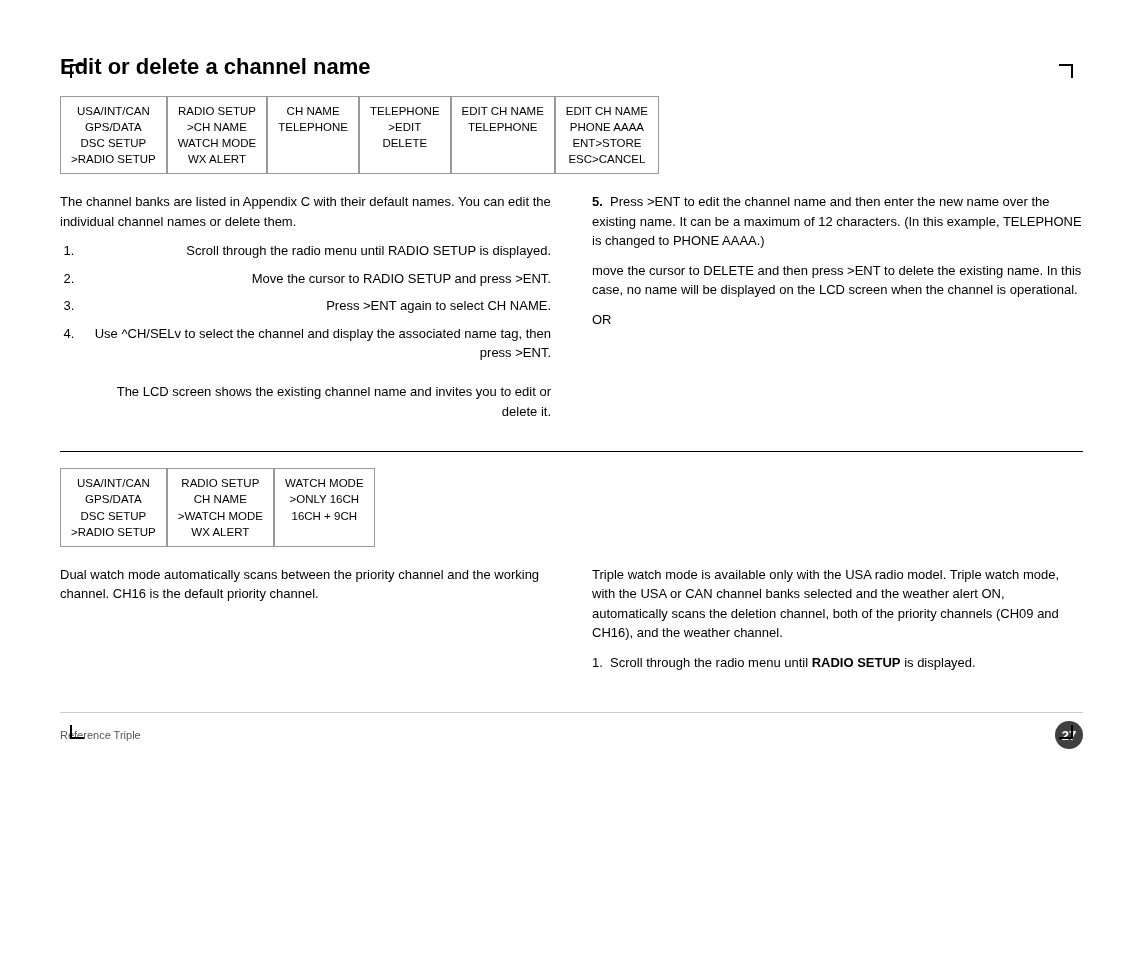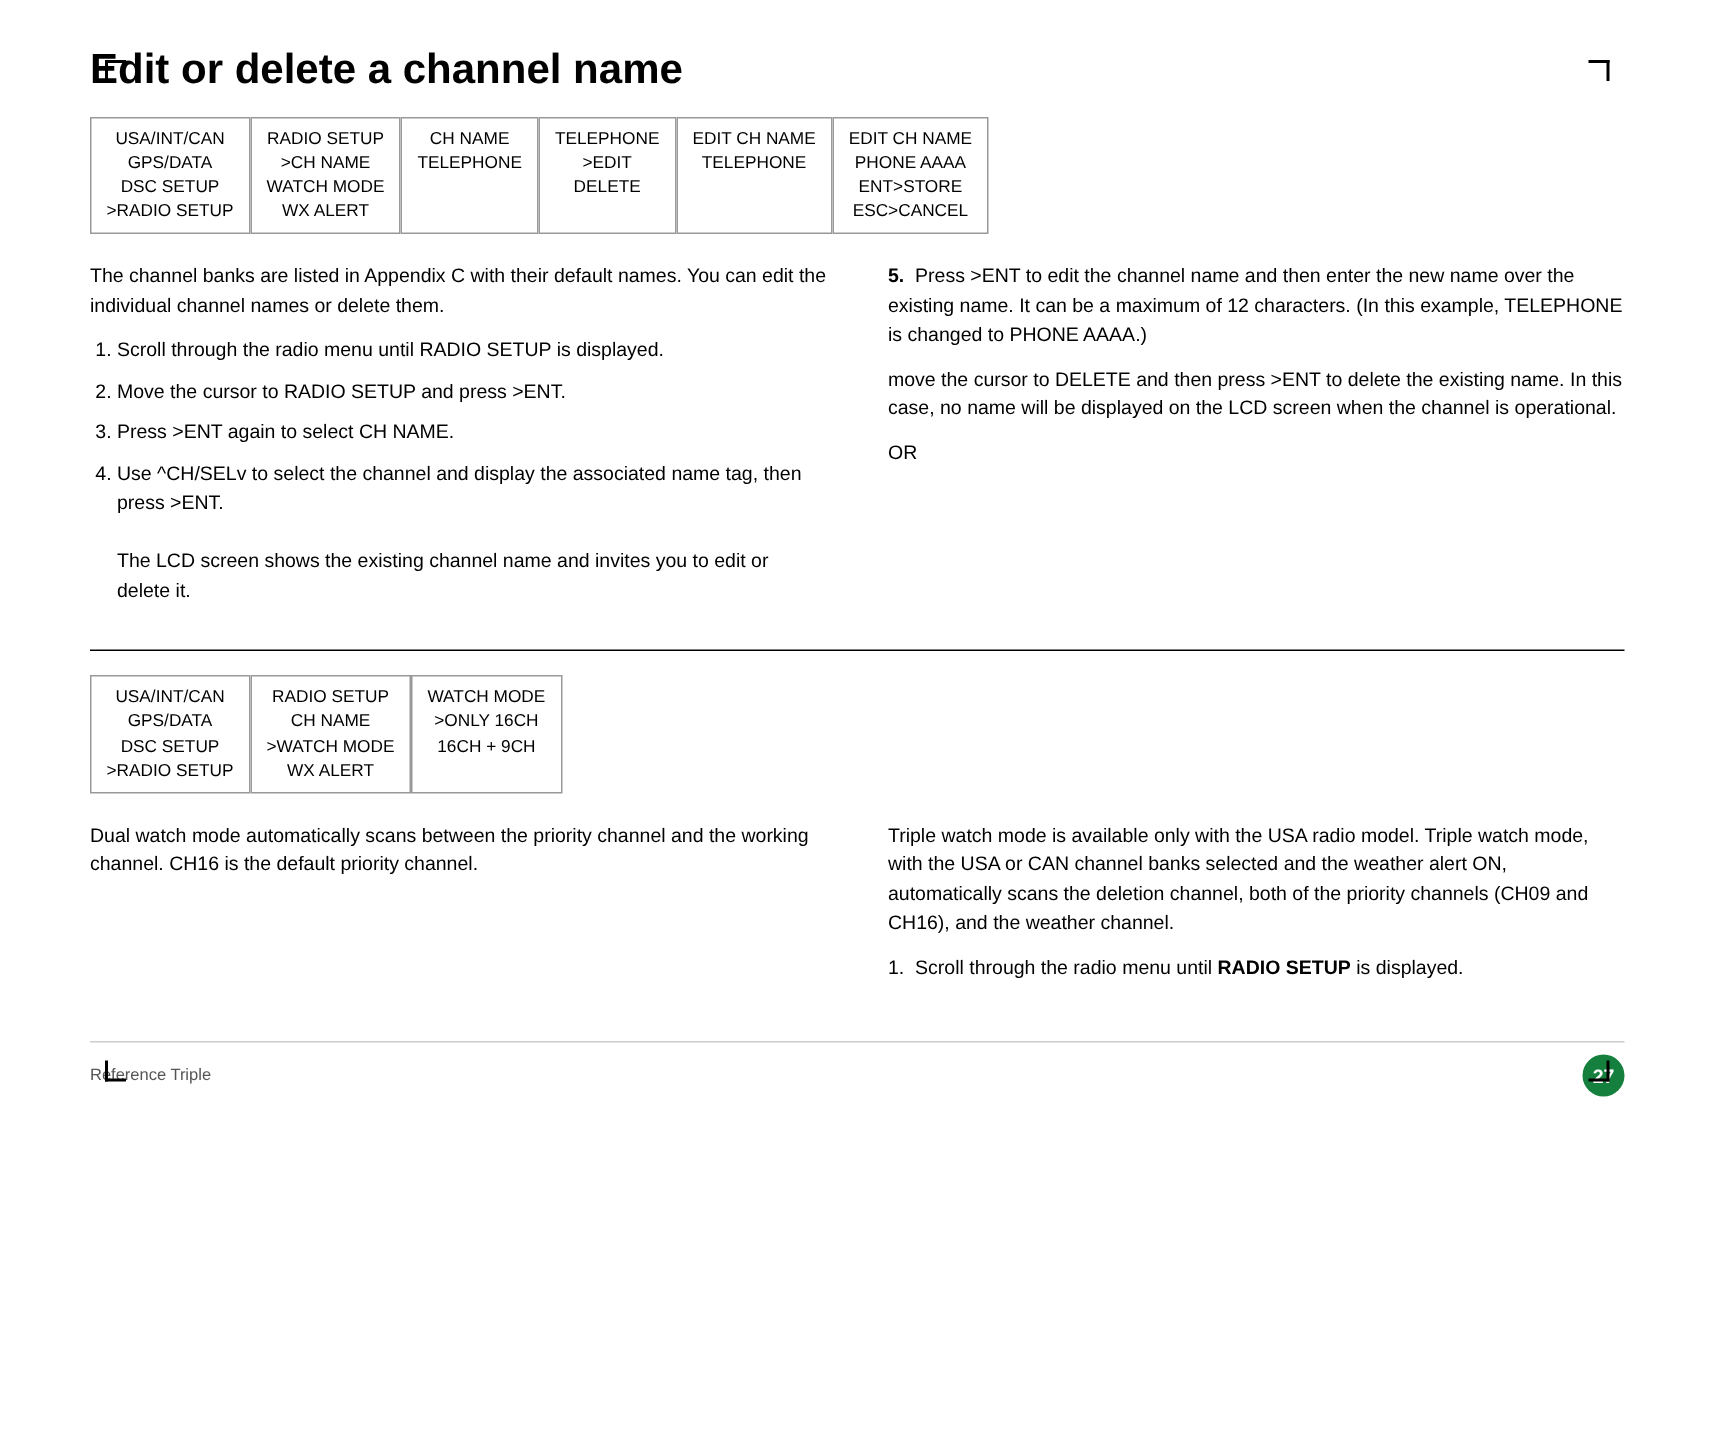--- a/index.html
+++ b/index.html
@@ -8,24 +8,24 @@
       font-size: 13px;
       background: #fff;
       color: #000;
       width: 1143px;
       min-height: 954px;
       padding: 30px 60px 30px 60px;
     }
 
     
     .section-title {
-      font-size: 28px;
+      font-size: 22px;
       font-weight: bold;
       margin-bottom: 16px;
-      margin-top: 0;
+      margin-top: 24px;
     }
 
     
     .nav-boxes {
       display: flex;
       gap: 0;
       margin-bottom: 18px;
       align-items: stretch;
     }
     .nav-box {
@@ -58,20 +58,21 @@
       font-size: 13px;
     }
     ol {
       padding-left: 18px;
       margin-bottom: 10px;
     }
     ol li {
       margin-bottom: 8px;
       line-height: 1.5;
       font-size: 13px;
+      text-align: right;
     }
 
     
     .section-divider {
       border: none;
       border-top: 1px solid #000;
       margin: 20px 0 16px 0;
     }
 
     
@@ -81,21 +82,21 @@
       align-items: center;
       margin-top: 30px;
       padding-top: 8px;
       border-top: 1px solid #ccc;
     }
     .footer-label {
       font-size: 11px;
       color: #555;
     }
     .page-number {
-      background: #15803d;
+      background: #404040;
       color: #fff;
       border-radius: 50%;
       width: 28px;
       height: 28px;
       display: flex;
       align-items: center;
       justify-content: center;
       font-size: 13px;
       font-weight: bold;
     }

